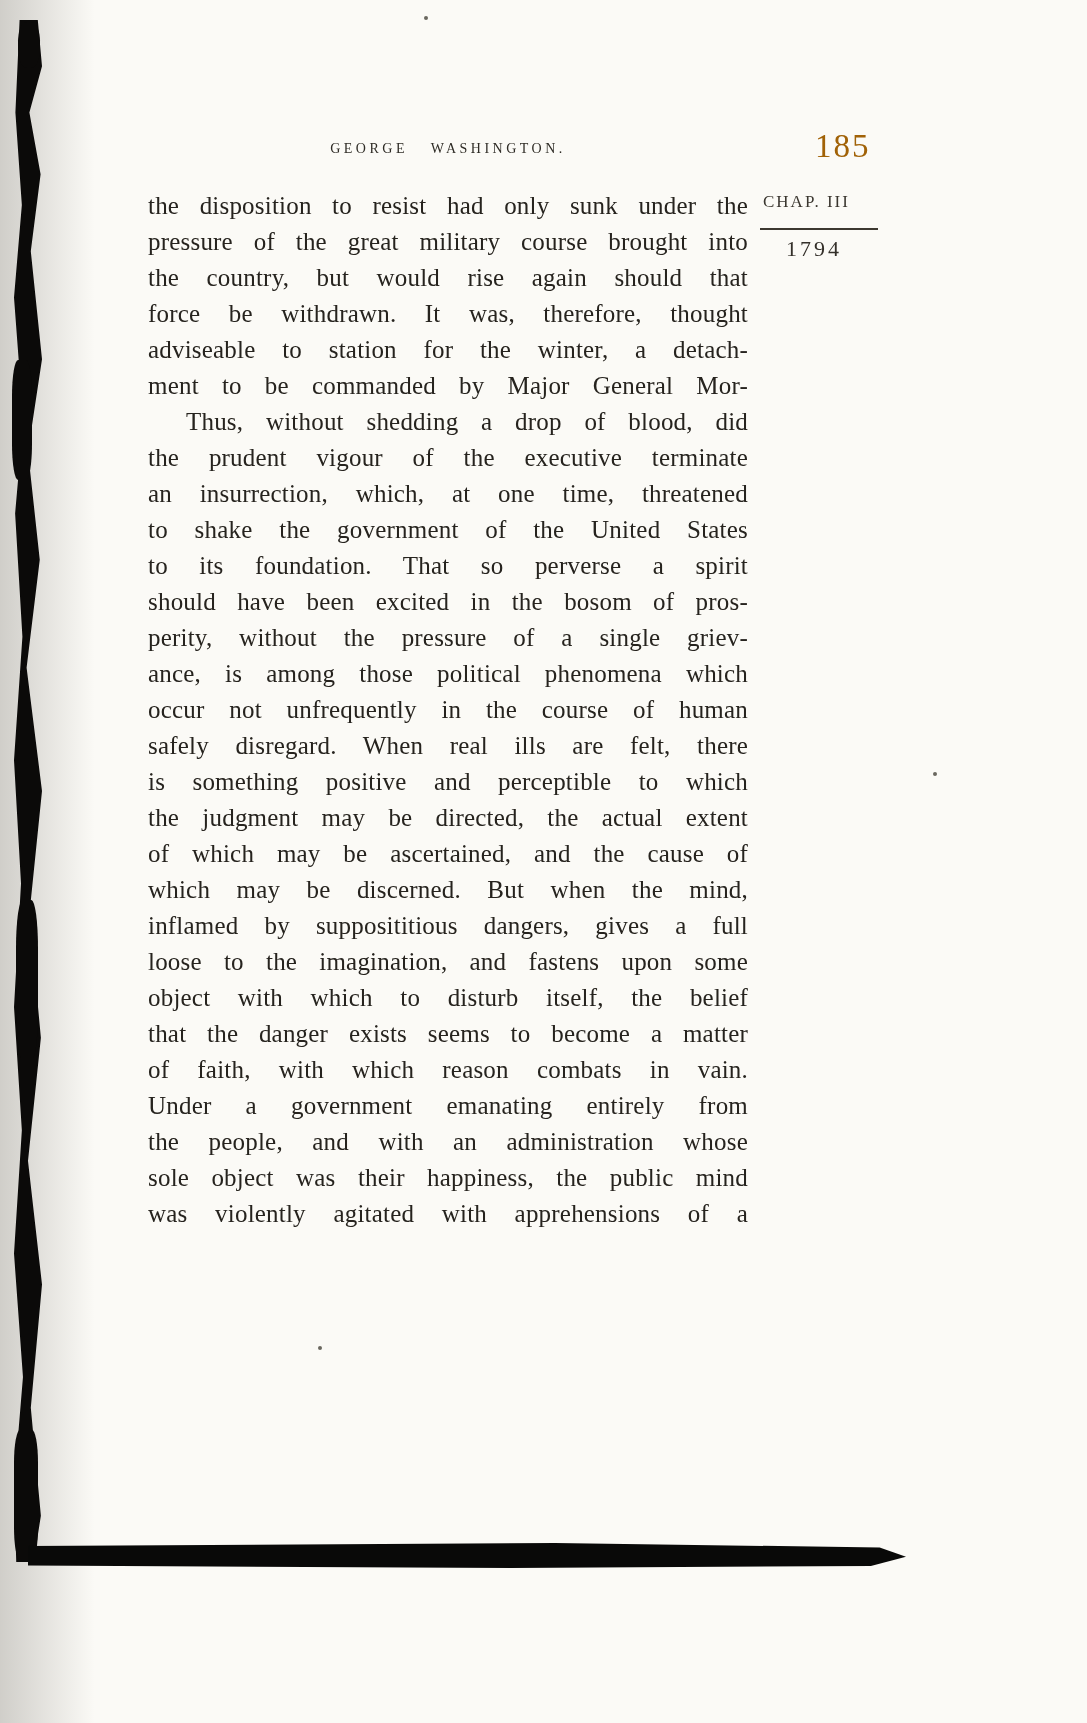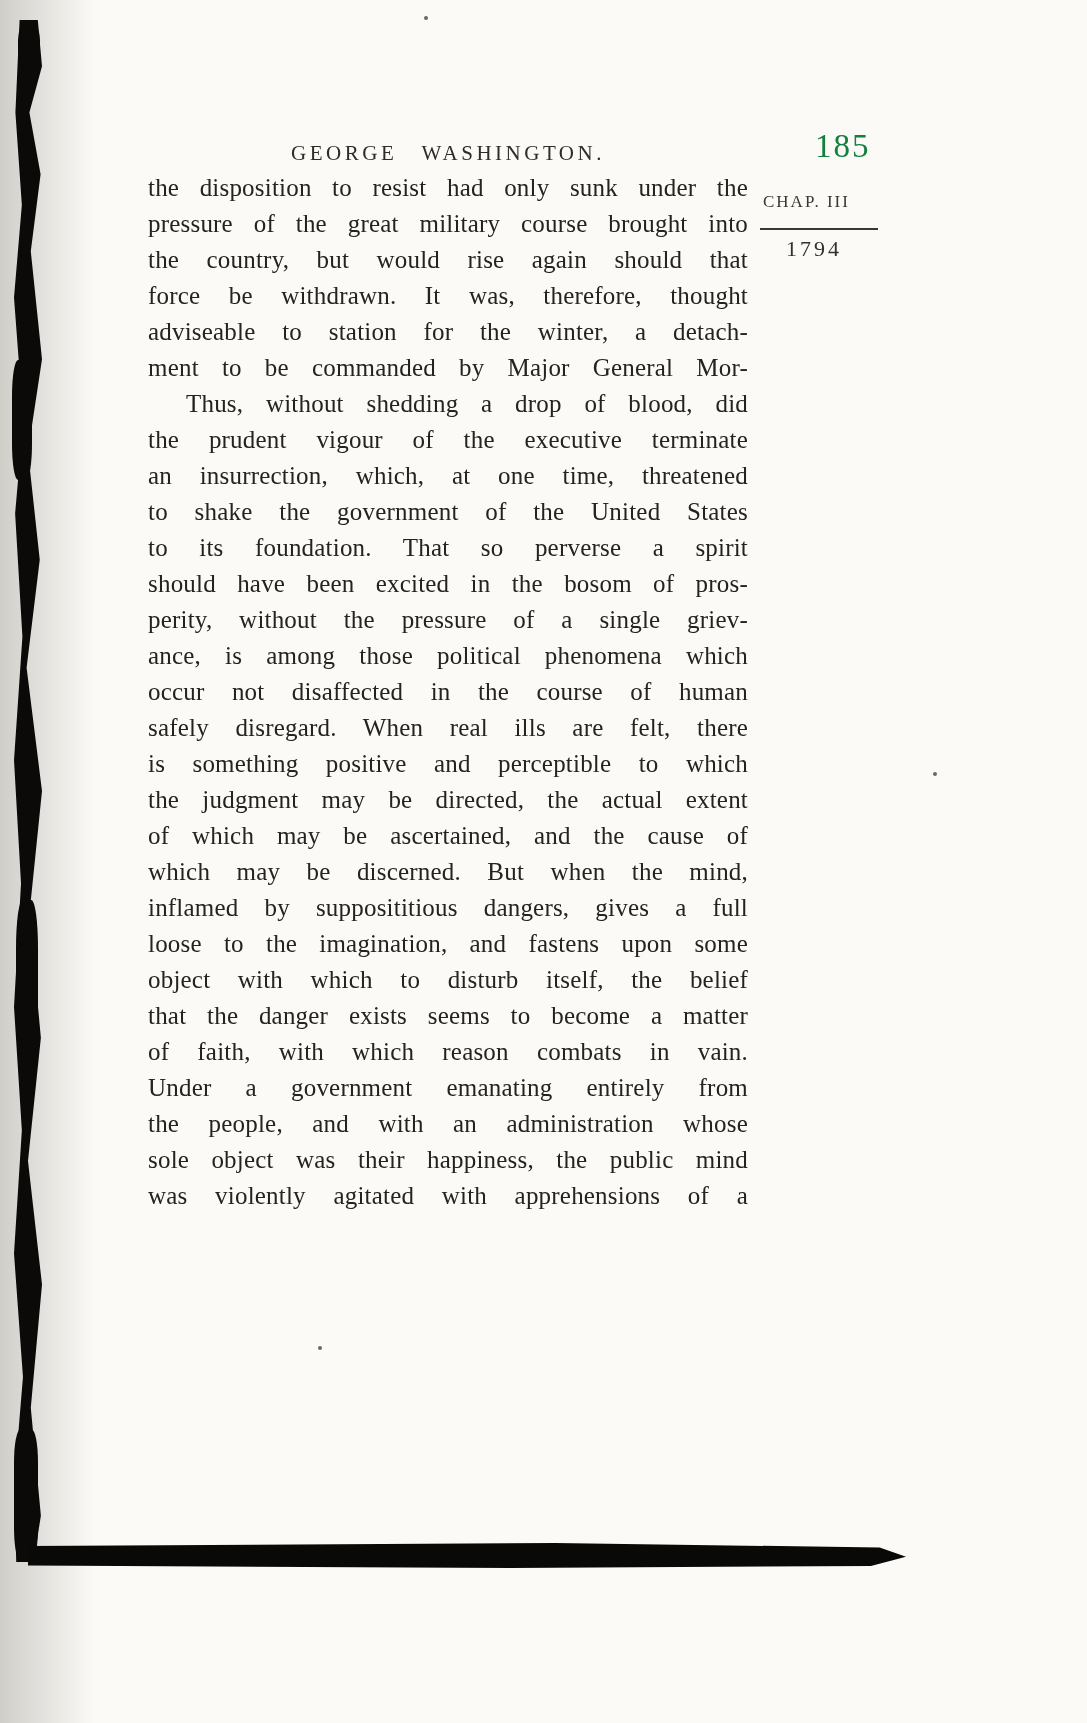--- a/index.html
+++ b/index.html
@@ -50,31 +50,31 @@
     left: 28px; top: 1543px;
     width: 878px; height: 25px;
     background: #090908;
     clip-path: polygon(0 12%, 60% 0, 97% 18%, 100% 55%, 96% 92%, 55% 100%, 0 90%);
   }
   .running-title {
     position: absolute;
     left: 148px; top: 141px;
     width: 600px;
     text-align: center;
-    font-size: 21px;
+    font-size: 14px;
     letter-spacing: 3.5px;
     word-spacing: 16px;
     color: #2f2c26;
   }
   .page-number {
     position: absolute;
     left: 815px; top: 128px;
     font-size: 33px;
     letter-spacing: 2px;
-    color: #15803d;
+    color: #a16207;
   }
   .chapter-note {
     position: absolute;
     left: 763px; top: 192px;
     font-size: 17px;
     letter-spacing: 2px;
     color: #3a362f;
   }
   .margin-rule {
     position: absolute;
@@ -84,21 +84,21 @@
   }
   .year-note {
     position: absolute;
     left: 786px; top: 236px;
     font-size: 22px;
     letter-spacing: 3px;
     color: #332f29;
   }
   .text-block {
     position: absolute;
-    left: 148px; top: 170px;
+    left: 148px; top: 188px;
     width: 600px;
     font-size: 25px;
     letter-spacing: 0.2px;
     color: #26231e;
   }
   .line {
     height: 36px;
     line-height: 36px;
     text-align: justify;
     text-align-last: justify;
@@ -143,21 +143,21 @@
       <div class="line">adviseable to station for the winter, a detach-</div>
       <div class="line">ment to be commanded by Major General Mor-</div>
       <div class="line indent">Thus, without shedding a drop of blood, did</div>
       <div class="line">the prudent vigour of the executive terminate</div>
       <div class="line">an insurrection, which, at one time, threatened</div>
       <div class="line">to shake the government of the United States</div>
       <div class="line">to its foundation.  That so perverse a spirit</div>
       <div class="line">should have been excited in the bosom of pros-</div>
       <div class="line">perity, without the pressure of a single griev-</div>
       <div class="line">ance, is among those political phenomena which</div>
-      <div class="line">occur not disaffected in the course of human</div>
+      <div class="line">occur not unfrequently in the course of human</div>
       <div class="line">safely disregard.  When real ills are felt, there</div>
       <div class="line">is something positive and perceptible to which</div>
       <div class="line">the judgment may be directed, the actual extent</div>
       <div class="line">of which may be ascertained, and the cause of</div>
       <div class="line">which may be discerned.  But when the mind,</div>
       <div class="line">inflamed by supposititious dangers, gives a full</div>
       <div class="line">loose to the imagination, and fastens upon some</div>
       <div class="line">object with which to disturb itself, the belief</div>
       <div class="line">that the danger exists seems to become a matter</div>
       <div class="line">of faith, with which reason combats in vain.</div>

